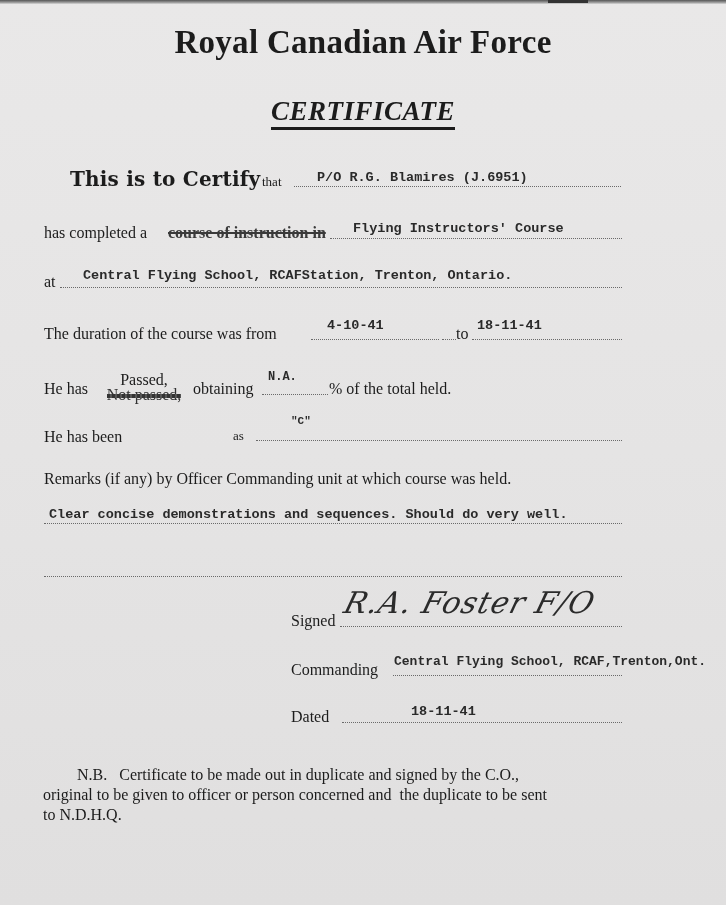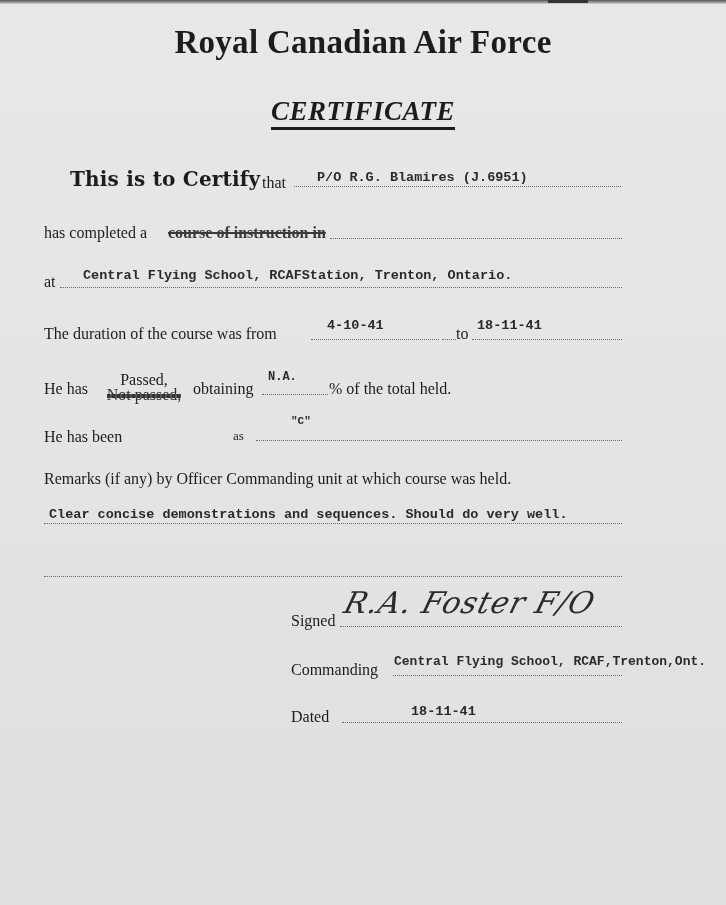--- a/index.html
+++ b/index.html
@@ -31,21 +31,21 @@
   }
   .subtitle span {
     font-size: 27px; font-weight: bold; font-style: italic;
     border-bottom: 3px solid #1c1c1c; padding-bottom: 1px; letter-spacing: 0.5px;
   }
   .label { font-size: 16px; }
   .blackletter {
     font-family: "DejaVu Serif", serif; font-weight: bold; font-size: 20px;
     letter-spacing: 0.2px;
   }
-  .small { font-size: 16px; text-align: right; }
+  .small { font-size: 13px; text-align: right; }
   .typed {
     font-family: "Liberation Mono", "DejaVu Sans Mono", monospace;
     font-size: 13.5px; font-weight: bold; color: #2a2a2a;
   }
   .dots {
     position: absolute; height: 0;
     border-bottom: 1px dotted #6a6a6a;
   }
   .strike { text-decoration: line-through; text-decoration-thickness: 2px; color: #3a3a3a; }
   .strike-heavy {
@@ -79,20 +79,21 @@
   </div>
 
   <div class="abs blackletter" style="left:70px; top:167px;">This is to Certify</div>
   <div class="abs small" style="left:262px; top:174px;">that</div>
   <div class="dots" style="left:294px; width:327px; top:186px;"></div>
   <div class="abs typed" style="left:317px; top:170px;">P/O R.G. Blamires (J.6951)</div>
 
   <div class="abs label" style="left:44px; top:224px;">has completed a</div>
   <div class="abs strike typed" style="left:168px; top:224px; font-size:16px; font-weight:bold; font-family:'Liberation Serif',serif;">course of instruction in</div>
   <div class="dots" style="left:330px; width:292px; top:238px;"></div>
+  <div class="abs typed" style="left:353px; top:221px;">Flying Instructors' Course</div>
 
   <div class="abs label" style="left:44px; top:273px;">at</div>
   <div class="dots" style="left:60px; width:562px; top:287px;"></div>
   <div class="abs typed" style="left:83px; top:268px;">Central Flying School, RCAFStation, Trenton, Ontario.</div>
 
   <div class="abs label" style="left:44px; top:325px;">The duration of the course was from</div>
   <div class="dots" style="left:311px; width:128px; top:339px;"></div>
   <div class="abs typed" style="left:327px; top:318px;">4-10-41</div>
   <div class="dots" style="left:442px; width:14px; top:339px;"></div>
   <div class="abs label" style="left:456px; top:325px;">to</div>
@@ -125,13 +126,18 @@
   <div class="signature">R.A. Foster F/O</div>
 
   <div class="abs label" style="left:291px; top:661px;">Commanding</div>
   <div class="dots" style="left:393px; width:229px; top:675px;"></div>
   <div class="abs typed" style="left:394px; top:654px; font-size:13px;">Central Flying School, RCAF,Trenton,Ont.</div>
 
   <div class="abs label" style="left:291px; top:708px;">Dated</div>
   <div class="dots" style="left:342px; width:280px; top:722px;"></div>
   <div class="abs typed" style="left:411px; top:704px;">18-11-41</div>
 
+  <div class="abs nb">
+    <p class="indent" style="white-space:pre;">N.B.   Certificate to be made out in duplicate and signed by the C.O.,</p>
+    <p style="white-space:pre;">original to be given to officer or person concerned and  the duplicate to be sent</p>
+    <p>to N.D.H.Q.</p>
+  </div>
 </div>
 
 </body></html>

